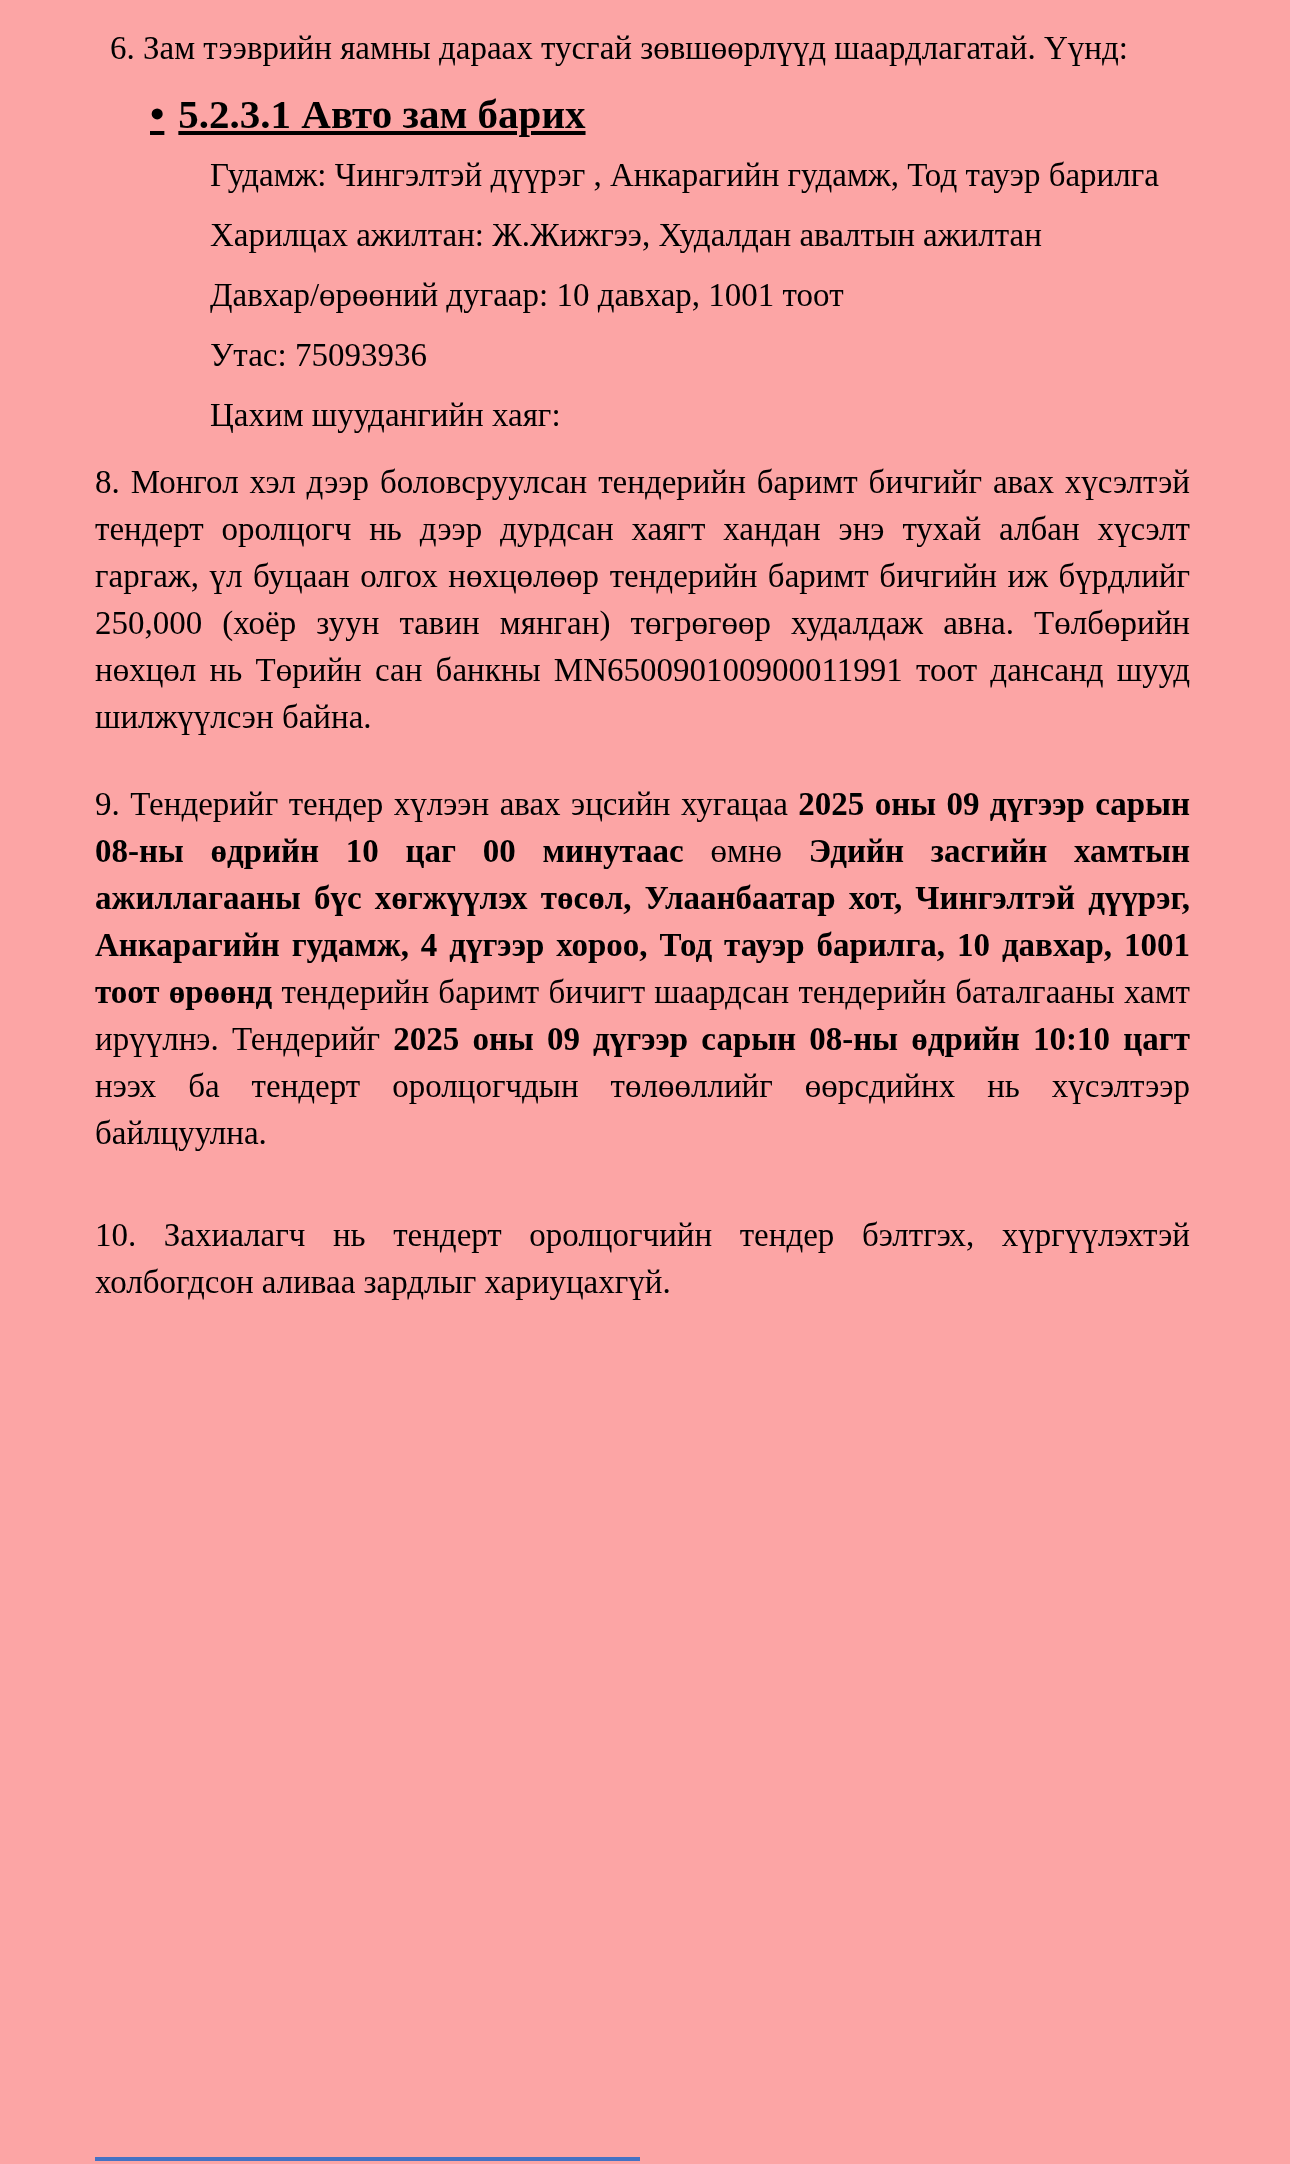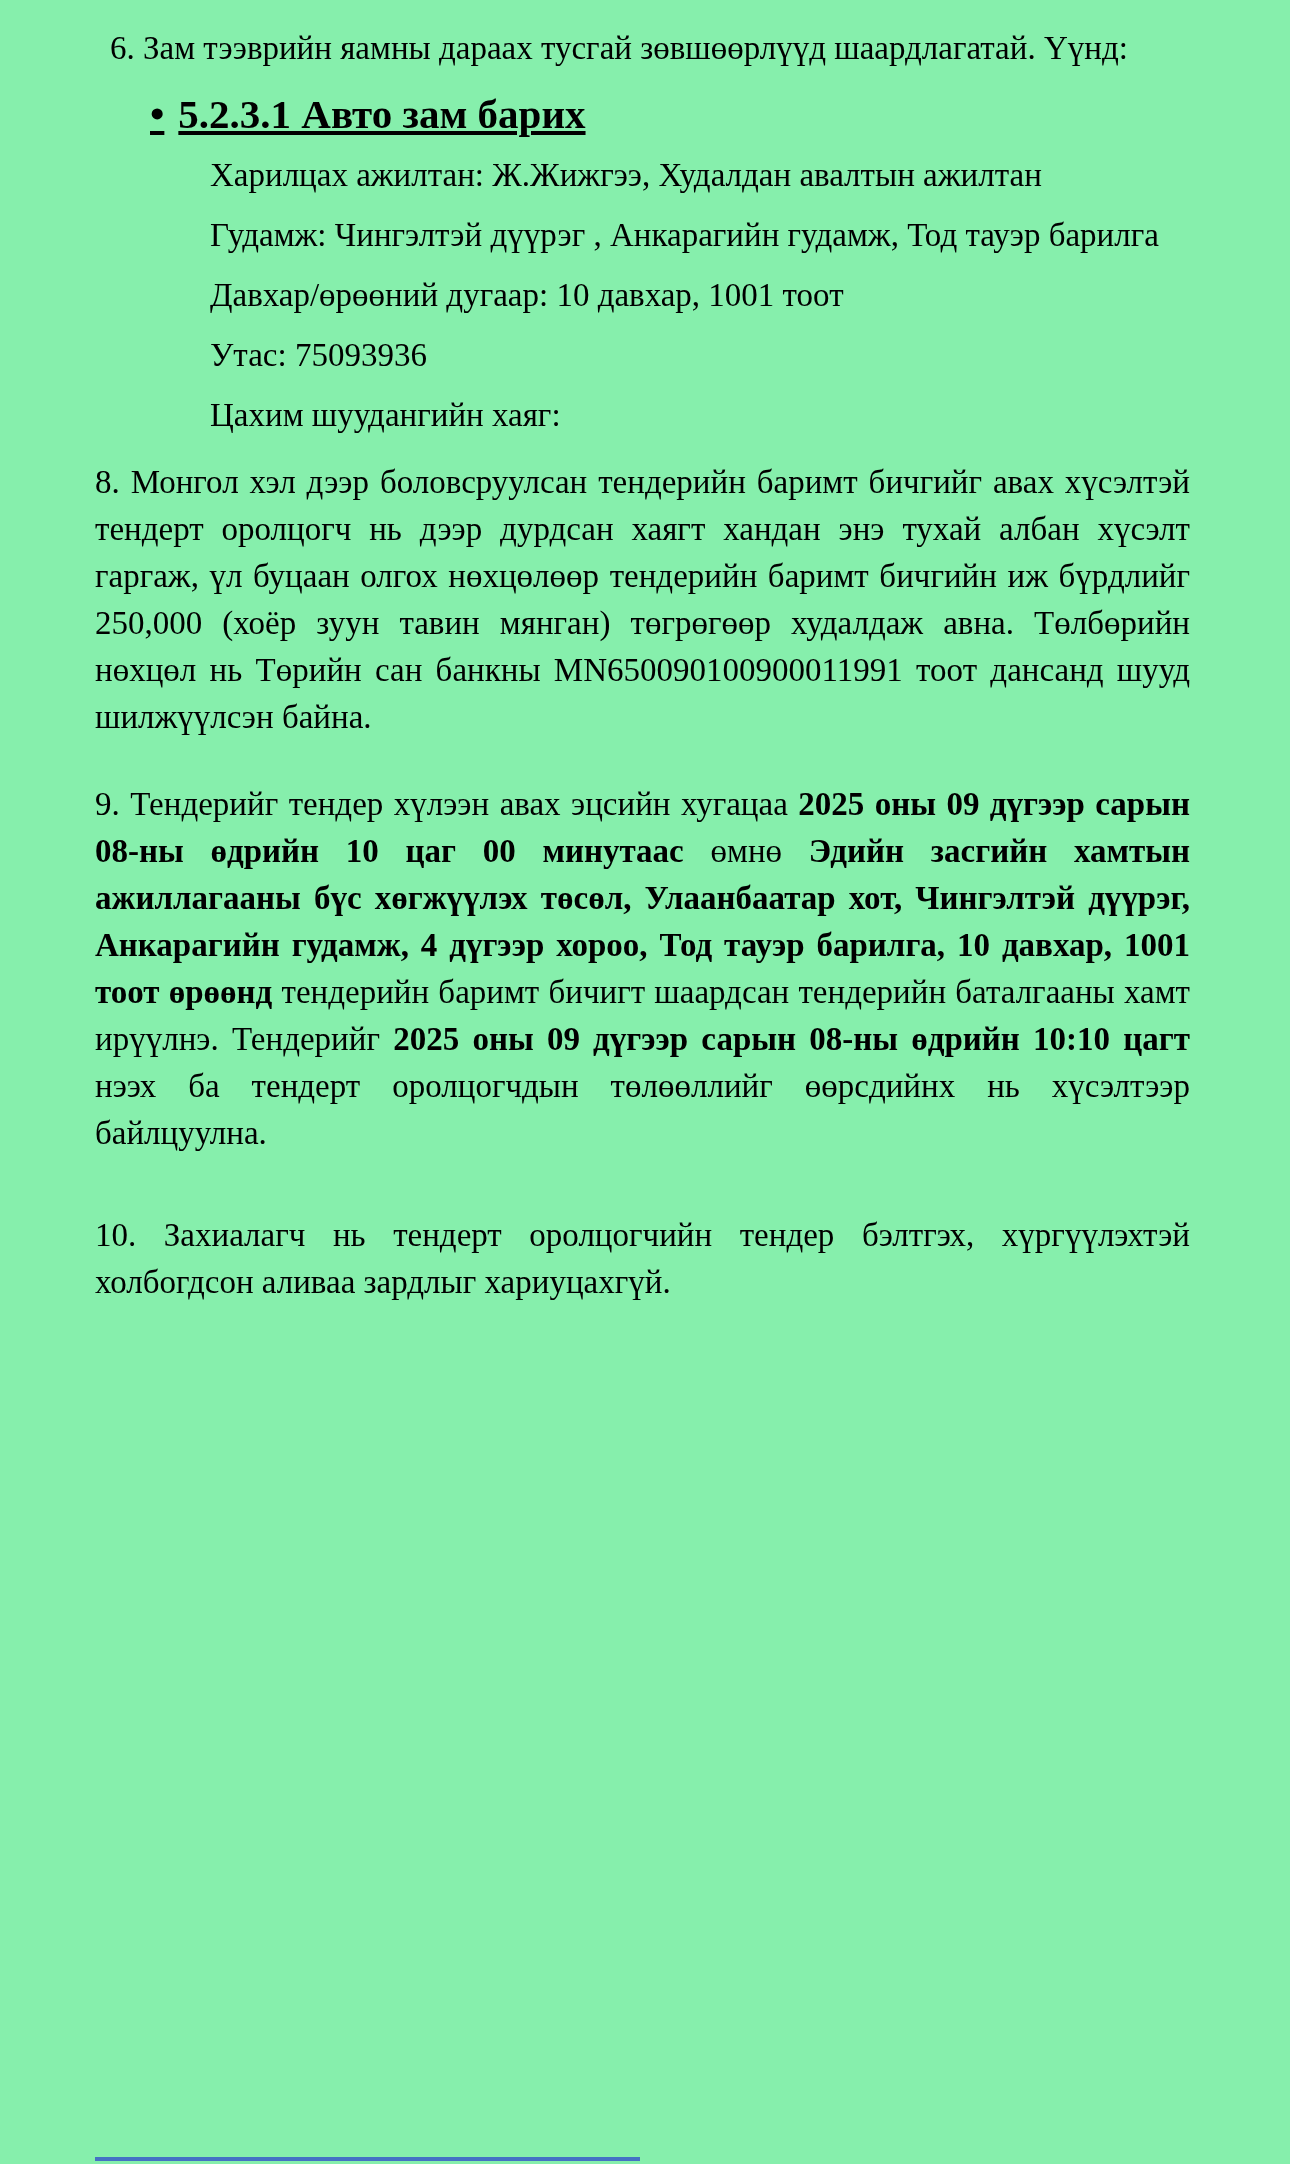--- a/index.html
+++ b/index.html
@@ -1,20 +1,20 @@
 <!DOCTYPE html>
 <html><head>
 <meta charset="utf-8">
 <style>
   html, body { margin: 0; padding: 0; background: #ffffff; }
   .page {
     position: relative;
     width: 1290px;
     height: 2164px;
-    background: #86efac;
+    background: #fca5a5;
     box-sizing: border-box;
     padding: 25px 100px 0 95px;
     overflow: hidden;
     font-family: "Liberation Serif", "DejaVu Serif", serif;
     font-size: 33px;
     line-height: 47px;
     color: #000000;
   }
   p { margin: 0; }
   .hang {                 
@@ -72,22 +72,22 @@
 <div class="page">
 
   <p class="item6 hang"><span>6.</span>
     <span>Зам тээврийн яамны дараах тусгай зөвшөөрлүүд шаардлагатай. Үүнд:</span></p>
 
   <p class="bullet-big"><span class="marker">•</span><span>5.2.3.1 Авто зам барих</span></p>
 
 
 
   <div class="contact-block">
+    <p class="contact-line">Гудамж: Чингэлтэй дүүрэг , Анкарагийн гудамж, Тод тауэр барилга</p>
     <p class="contact-line">Харилцах ажилтан: Ж.Жижгээ, Худалдан авалтын ажилтан</p>
-    <p class="contact-line">Гудамж: Чингэлтэй дүүрэг , Анкарагийн гудамж, Тод тауэр барилга</p>
     <p class="contact-line">Давхар/өрөөний дугаар: 10 давхар, 1001 тоот</p>
     <p class="contact-line">Утас: 75093936</p>
     <p class="contact-line email"><span>Цахим шуудангийн хаяг:</span><br>
       </p>
   </div>
 
   <p class="item8 justify">8. Монгол хэл дээр боловсруулсан тендерийн баримт бичгийг авах хүсэлтэй тендерт оролцогч нь дээр дурдсан хаягт хандан энэ тухай албан хүсэлт гаргаж, үл буцаан олгох нөхцөлөөр тендерийн баримт бичгийн иж бүрдлийг 250,000 (хоёр зуун тавин мянган) төгрөгөөр худалдаж авна. Төлбөрийн нөхцөл нь Төрийн сан банкны MN650090100900011991 тоот дансанд шууд шилжүүлсэн байна.</p>
 
   <p class="item9 justify"><span>9. Тендерийг тендер хүлээн авах эцсийн хугацаа </span><span class="b">2025 оны 09 дүгээр сарын 08-ны өдрийн 10 цаг 00 минутаас </span><span>өмнө </span><span class="b">Эдийн засгийн хамтын ажиллагааны бүс хөгжүүлэх төсөл, Улаанбаатар хот, Чингэлтэй дүүрэг, Анкарагийн гудамж, 4 дүгээр хороо, Тод тауэр барилга, 10 давхар, 1001 тоот өрөөнд </span><span>тендерийн баримт бичигт шаардсан тендерийн баталгааны хамт ирүүлнэ. Тендерийг </span><span class="b">2025 оны 09 дүгээр сарын 08-ны өдрийн 10:10 цагт </span><span>нээх ба тендерт оролцогчдын төлөөллийг өөрсдийнх нь хүсэлтээр байлцуулна.</span></p>
 

